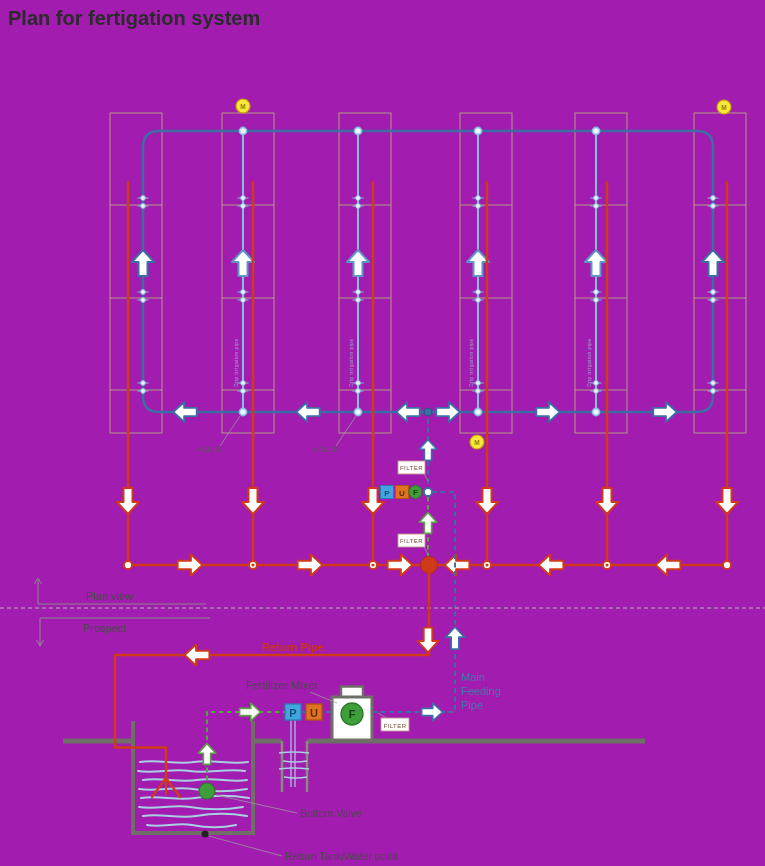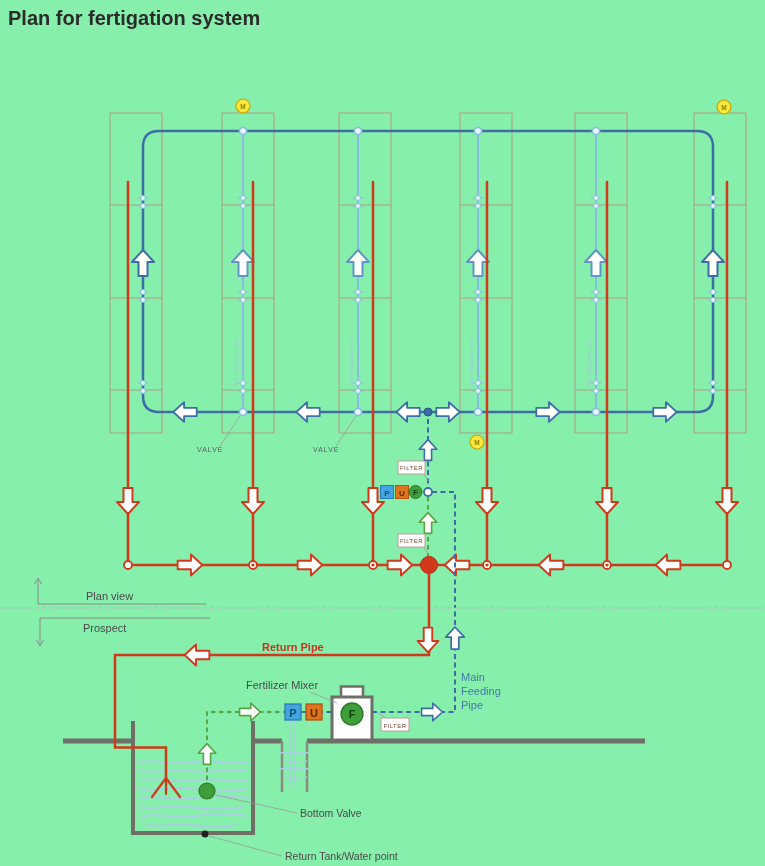--- a/index.html
+++ b/index.html
@@ -1,16 +1,16 @@
 <!DOCTYPE html>
 <html><head>
 <meta charset="utf-8">
 <style>
   html,body{margin:0;padding:0;background:#ffffff;}
-  #stage{position:relative;width:765px;height:866px;background:#86efac;overflow:hidden;}
+  #stage{position:relative;width:765px;height:866px;background:#a21caf;overflow:hidden;}
   svg{display:block;}
   text{font-family:"Liberation Sans", sans-serif;}
   .title{font-weight:bold;font-size:20px;fill:#2b2b2b;}
   .small-cap{font-size:7px;fill:#5a5a5a;letter-spacing:1px;}
   .filter-txt{font-size:6px;fill:#7a4a3a;letter-spacing:.5px;}
   .sec-lbl{font-size:11px;fill:#4a4a4a;}
   .ldr{stroke:#999;stroke-width:.8;fill:none;}
   .cap10{font-size:10.5px;fill:#4a4a4a;}
   .motor-t{font-size:6.5px;font-weight:bold;fill:#967c00;}
   .puf-s{font-size:8px;font-weight:bold;}

